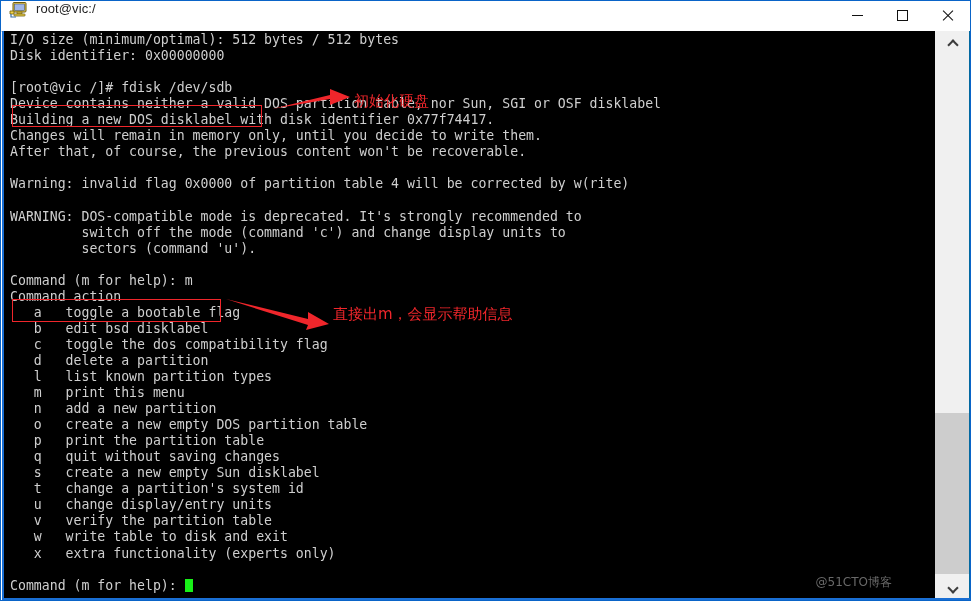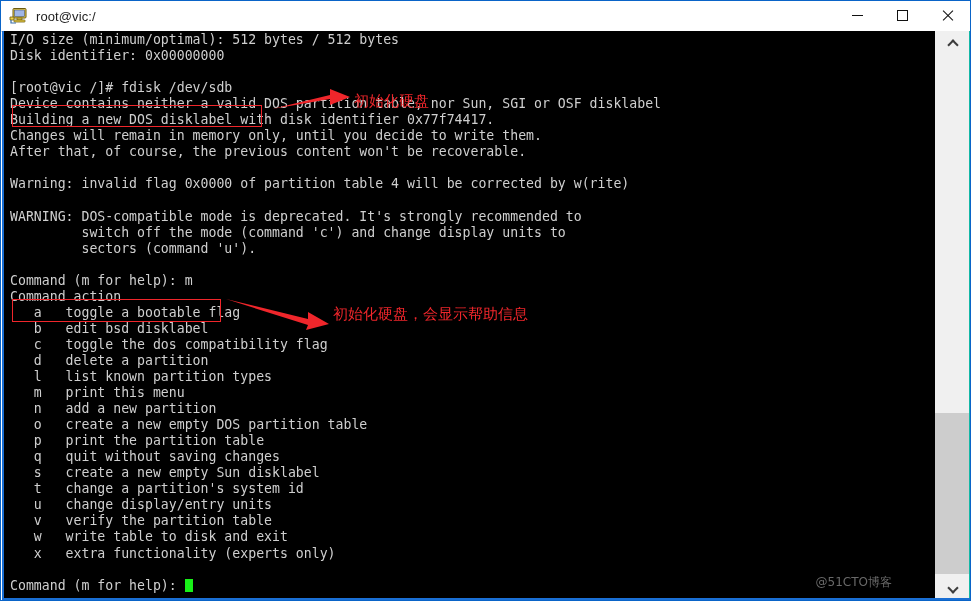--- a/index.html
+++ b/index.html
@@ -26,21 +26,20 @@
 
   
   #titlebar {
     position: absolute;
     left: 0; top: 0;
     width: 100%;
     height: 30px;
     background: #ffffff;
     border-bottom: 1px solid #dcdcdc;
     display: flex;
-    align-items: center;
   }
   #app-icon {
     width: 20px; height: 18px;
     margin-left: 8px;
     margin-right: 7px;
     position: relative;
     flex: none;
   }
   #title-text {
     font-size: 13px;
@@ -89,21 +88,21 @@
   
   #term-frame {
     position: absolute;
     left: 1px;
     top: 30px;
     width: 968px;
     height: 569px;
     box-sizing: border-box;
     border-left: 2px solid #1a6fd4;
     border-bottom: 2px solid #1a6fd4;
-    background: #14b8a6;
+    background: #0369a1;
   }
   #screen {
     position: absolute;
     left: 0; top: 0;
     width: 932px;
     height: 100%;
     background: #000000;
     overflow: hidden;
   }
   #text-layer {
@@ -247,21 +246,21 @@
       <div class="redbox" id="redbox-2"></div>
 
       <svg class="arrow" id="arrow-1" width="80" height="30">
         <polygon points="0,22 58,8 58,2 78,10 58,18 58,12" fill="#f0262b"></polygon>
       </svg>
       <svg class="arrow" id="arrow-2" width="105" height="36">
         <polygon points="0,2 82,22 82,15 103,27 80,33 82,28" fill="#f0262b"></polygon>
       </svg>
 
       <div class="annot-text" id="annot-1">初始化硬盘</div>
-      <div class="annot-text" id="annot-2">初始化硬盘，会显示帮助信息</div>
+      <div class="annot-text" id="annot-2">直接出m，会显示帮助信息</div>
 
       <div id="watermark">@51CTO博客</div>
     </div>
 
     <div id="scrollbar">
       <div class="sb-arrow" id="sb-up">
         <span class="chev"></span>
       </div>
       <div id="sb-thumb"></div>
       <div class="sb-arrow" id="sb-down">

